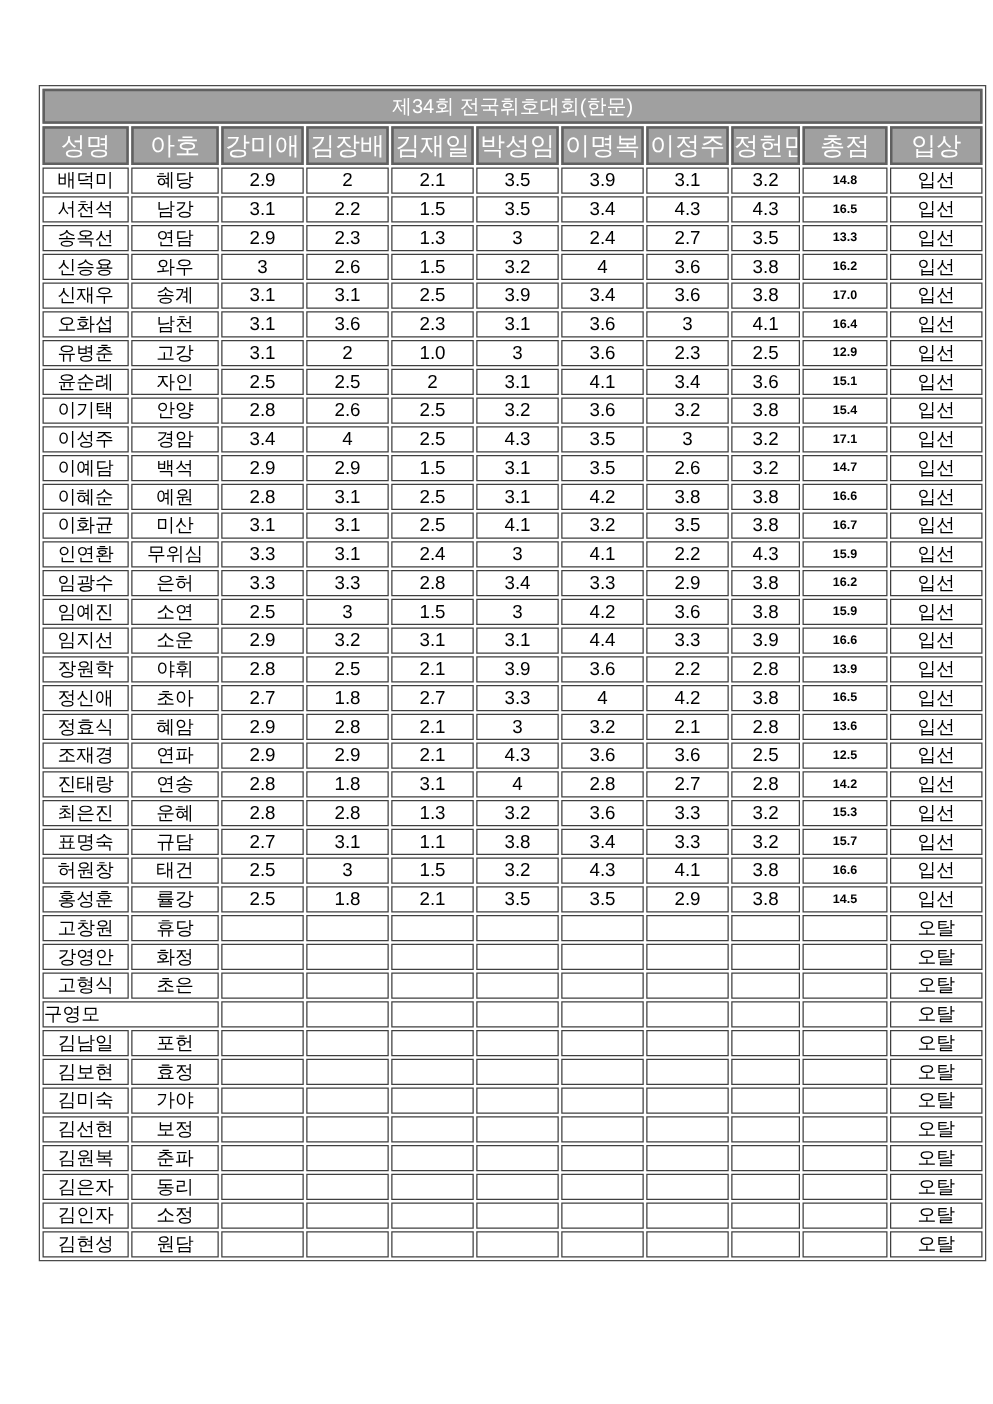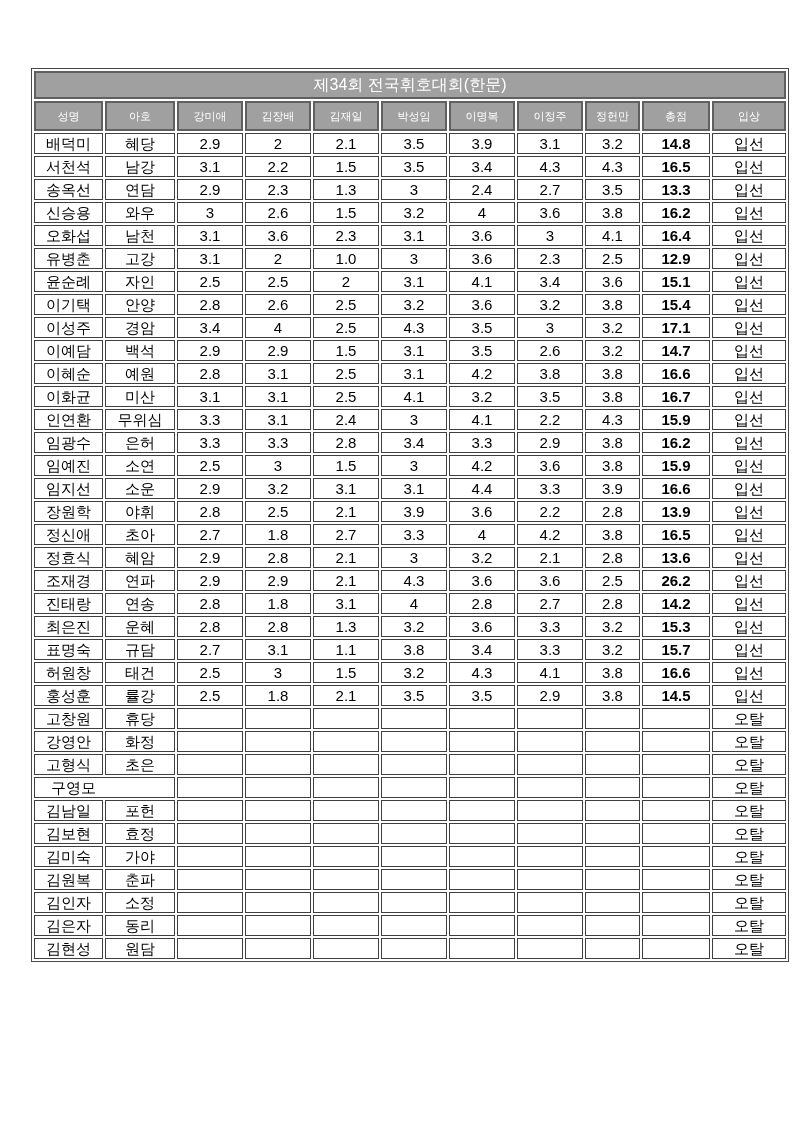--- a/index.html
+++ b/index.html
@@ -10,31 +10,31 @@
     border-collapse:separate; border-spacing:2px;
     table-layout:fixed; background:#fff; border:1px solid #4a4a4a;
   }
   th.title-cell {
     background:#a0a0a0; color:#ffffff; font-weight:normal;
     border:2px solid #606060; font-size:16px; height:24px;
     text-align:center; padding:0; white-space:nowrap; overflow:hidden;
   }
   th.col-h {
     background:#a0a0a0; color:#ffffff; font-weight:normal;
-    border:2px solid #606060; font-size:11px; height:26px;
+    border:2px solid #606060; font-size:20px; height:26px;
     text-align:center; padding:0; white-space:nowrap; overflow:hidden;
   }
   td {
     border:1px solid #3f3f3f; background:#fff;
     text-align:center; vertical-align:middle;
     font-size:15px; height:19px; line-height:19px;
     padding:0; white-space:nowrap; overflow:hidden;
   }
-  td.c-total { font-weight:bold; font-size:15px; }
-  td.merged-left { text-align:left; padding-left:16px; }
+  td.c-total { font-weight:bold; font-size:10px; }
+  td.merged-left { text-align:left; padding-left:0; }
 </style>
 </head>
 <body>
 
 <div class="page">
   <table class="results">
     <colgroup>
       <col style="width:69px">
         <col style="width:70px">
       <col style="width:66px">
@@ -112,20 +112,33 @@
           <td class="c-score">2.6</td>
           <td class="c-score">1.5</td>
           <td class="c-score">3.2</td>
           <td class="c-score">4</td>
           <td class="c-score">3.6</td>
           <td class="c-score">3.8</td>
           <td class="c-total">16.2</td>
           <td class="c-award">입선</td>
         </tr>
         <tr>
+          <td class="c-name">신재우</td>
+          <td class="c-pen">송계</td>
+          <td class="c-score">3.1</td>
+          <td class="c-score">3.1</td>
+          <td class="c-score">2.5</td>
+          <td class="c-score">3.9</td>
+          <td class="c-score">3.4</td>
+          <td class="c-score">3.6</td>
+          <td class="c-score">3.8</td>
+          <td class="c-total">17.0</td>
+          <td class="c-award">입선</td>
+        </tr>
+        <tr>
           <td class="c-name">오화섭</td>
           <td class="c-pen">남천</td>
           <td class="c-score">3.1</td>
           <td class="c-score">3.6</td>
           <td class="c-score">2.3</td>
           <td class="c-score">3.1</td>
           <td class="c-score">3.6</td>
           <td class="c-score">3</td>
           <td class="c-score">4.1</td>
           <td class="c-total">16.4</td>
@@ -316,21 +329,21 @@
         <tr>
           <td class="c-name">조재경</td>
           <td class="c-pen">연파</td>
           <td class="c-score">2.9</td>
           <td class="c-score">2.9</td>
           <td class="c-score">2.1</td>
           <td class="c-score">4.3</td>
           <td class="c-score">3.6</td>
           <td class="c-score">3.6</td>
           <td class="c-score">2.5</td>
-          <td class="c-total">26.2</td>
+          <td class="c-total">12.5</td>
           <td class="c-award">입선</td>
         </tr>
         <tr>
           <td class="c-name">진태랑</td>
           <td class="c-pen">연송</td>
           <td class="c-score">2.8</td>
           <td class="c-score">1.8</td>
           <td class="c-score">3.1</td>
           <td class="c-score">4</td>
           <td class="c-score">2.8</td>
@@ -475,48 +488,61 @@
           <td class="c-score"></td>
           <td class="c-score"></td>
           <td class="c-score"></td>
           <td class="c-score"></td>
           <td class="c-score"></td>
           <td class="c-score"></td>
           <td class="c-total"></td>
           <td class="c-award">오탈</td>
         </tr>
         <tr>
+          <td class="c-name">김선현</td>
+          <td class="c-pen">보정</td>
+          <td class="c-score"></td>
+          <td class="c-score"></td>
+          <td class="c-score"></td>
+          <td class="c-score"></td>
+          <td class="c-score"></td>
+          <td class="c-score"></td>
+          <td class="c-score"></td>
+          <td class="c-total"></td>
+          <td class="c-award">오탈</td>
+        </tr>
+        <tr>
           <td class="c-name">김원복</td>
           <td class="c-pen">춘파</td>
           <td class="c-score"></td>
           <td class="c-score"></td>
           <td class="c-score"></td>
           <td class="c-score"></td>
           <td class="c-score"></td>
           <td class="c-score"></td>
           <td class="c-score"></td>
           <td class="c-total"></td>
           <td class="c-award">오탈</td>
         </tr>
         <tr>
+          <td class="c-name">김은자</td>
+          <td class="c-pen">동리</td>
+          <td class="c-score"></td>
+          <td class="c-score"></td>
+          <td class="c-score"></td>
+          <td class="c-score"></td>
+          <td class="c-score"></td>
+          <td class="c-score"></td>
+          <td class="c-score"></td>
+          <td class="c-total"></td>
+          <td class="c-award">오탈</td>
+        </tr>
+        <tr>
           <td class="c-name">김인자</td>
           <td class="c-pen">소정</td>
-          <td class="c-score"></td>
-          <td class="c-score"></td>
-          <td class="c-score"></td>
-          <td class="c-score"></td>
-          <td class="c-score"></td>
-          <td class="c-score"></td>
-          <td class="c-score"></td>
-          <td class="c-total"></td>
-          <td class="c-award">오탈</td>
-        </tr>
-        <tr>
-          <td class="c-name">김은자</td>
-          <td class="c-pen">동리</td>
           <td class="c-score"></td>
           <td class="c-score"></td>
           <td class="c-score"></td>
           <td class="c-score"></td>
           <td class="c-score"></td>
           <td class="c-score"></td>
           <td class="c-score"></td>
           <td class="c-total"></td>
           <td class="c-award">오탈</td>
         </tr>

